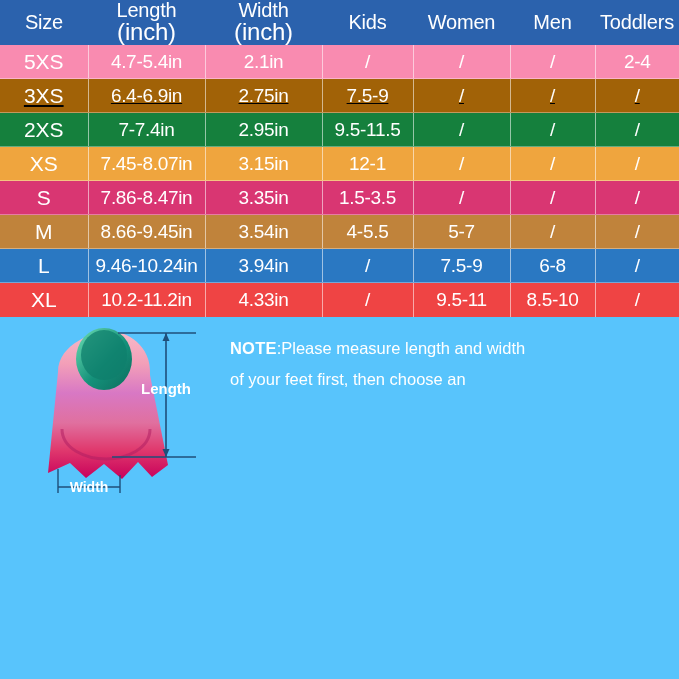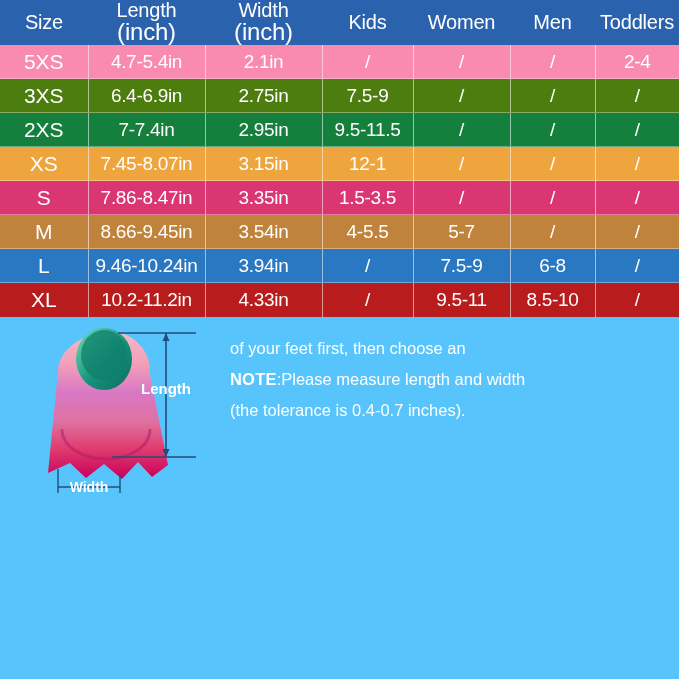--- a/index.html
+++ b/index.html
@@ -151,21 +151,21 @@
     <tbody id="table-body">
         <tr style="background: rgb(249, 139, 176);">
           <td>5XS</td>
           <td>4.7-5.4in</td>
           <td>2.1in</td>
           <td>/</td>
           <td>/</td>
           <td>/</td>
           <td>2-4</td>
         </tr>
-        <tr style="background: #4d7c0f;">
+        <tr style="background: #a16207; text-decoration: underline;">
           <td>3XS</td>
           <td>6.4-6.9in</td>
           <td>2.75in</td>
           <td>7.5-9</td>
           <td>/</td>
           <td>/</td>
           <td>/</td>
         </tr>
         <tr style="background: #15803d; margin-left: 24px;">
           <td>2XS</td>
@@ -205,21 +205,21 @@
         </tr>
         <tr style="background: rgb(42, 120, 194);">
           <td>L</td>
           <td>9.46-10.24in</td>
           <td>3.94in</td>
           <td>/</td>
           <td>7.5-9</td>
           <td>6-8</td>
           <td>/</td>
         </tr>
-        <tr style="background: #b91c1c; padding-left: 15px;">
+        <tr style="background: #ef4444; padding-left: 15px;">
           <td>XL</td>
           <td>10.2-11.2in</td>
           <td>4.33in</td>
           <td>/</td>
           <td>9.5-11</td>
           <td>8.5-10</td>
           <td>/</td>
         </tr>
       </tbody>
   </table>
@@ -261,21 +261,20 @@
         <text id="length-label-text" x="166" y="77" fill="#ffffff" font-size="15" font-weight="bold" text-anchor="middle" font-family="Liberation Sans, sans-serif">Length</text>
 
         <line x1="58" y1="152" x2="58" y2="176" stroke="#1f4f7a" stroke-width="1.4"></line>
         <line x1="120" y1="158" x2="120" y2="176" stroke="#1f4f7a" stroke-width="1.4"></line>
         <line x1="58" y1="170" x2="120" y2="170" stroke="#1f4f7a" stroke-width="1.6"></line>
         <text id="width-label-text" x="89" y="175" fill="#ffffff" font-size="14" font-weight="bold" text-anchor="middle" font-family="Liberation Sans, sans-serif">Width</text>
       </svg>
     </div>
 
     <div class="note-text">
-      <span class="note-line">of your feet first, then choose an</span>
       <span class="note-line">
         <span class="note-label">NOTE</span><span>:Please measure length and width</span>
       </span>
-      <span class="note-line">(the tolerance is 0.4-0.7 inches).</span>
+      <span class="note-line">of your feet first, then choose an</span>
     </div>
 
   </div>
 </div>
 
 </body></html>

